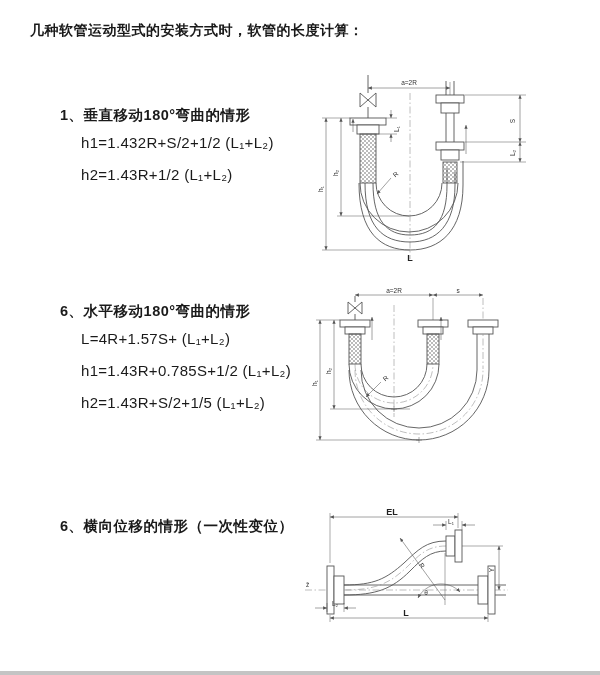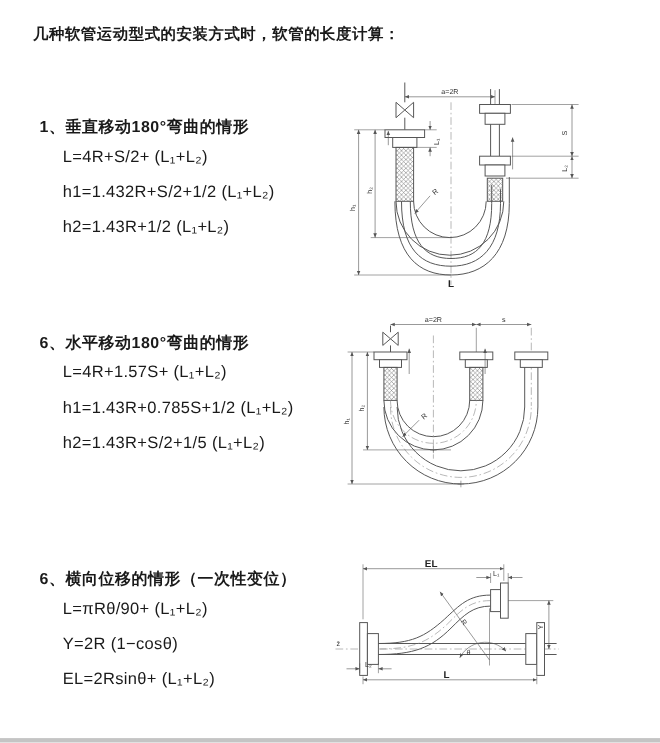--- a/index.html
+++ b/index.html
@@ -1,21 +1,21 @@
 <!DOCTYPE html>
 <html><head>
 <meta charset="utf-8">
 <style>
   html,body{margin:0;padding:0;}
   body{
     width:600px;height:675px;background:#ffffff;position:relative;overflow:hidden;
     font-family:"Liberation Sans","DejaVu Sans",sans-serif;color:#1a1a1a;
   }
   .page-title{position:absolute;left:30px;top:22px;font-size:14px;font-weight:bold;letter-spacing:.5px;}
-  .section{position:absolute;left:36px;}
+  .section{position:absolute;left:60px;}
   .sec-heading{font-size:14.5px;font-weight:bold;letter-spacing:.5px;margin:0 0 2px 0;}
   .formulas{margin:0;padding:0 0 0 21px;list-style:none;}
   .formulas li{font-size:15px;line-height:32px;letter-spacing:.3px;white-space:pre;}
   #sec1{top:106px;}
   #sec2{top:302px;}
   #sec3{top:517px;}
   .diagram{position:absolute;}
   #dia1{left:313px;top:73px;width:282px;height:192px;}
   #dia2{left:310px;top:285px;width:290px;height:175px;}
   #dia3{left:302px;top:505px;width:296px;height:142px;}
@@ -32,21 +32,20 @@
   .page-edge{position:absolute;left:0;right:0;bottom:0;height:4px;background:#c4c4c4;}
 </style>
 </head>
 <body>
 
 <div class="page-title">几种软管运动型式的安装方式时，软管的长度计算：</div>
 
 <div class="section" id="sec1">
   <div class="sec-heading">1、垂直移动180°弯曲的情形</div>
   <ul class="formulas">
-    <li>L=4R+S/2+ (L₁+L₂)</li>
     <li>h1=1.432R+S/2+1/2 (L₁+L₂)</li>
     <li>h2=1.43R+1/2 (L₁+L₂)</li>
   </ul>
 </div>
 
 <div class="diagram" id="dia1">
 <svg width="282" height="192" viewBox="0 0 282 192">
   <defs>
     <pattern id="hx1" width="4" height="4" patternUnits="userSpaceOnUse">
       <path d="M0,4 L4,0 M0,0 L4,4" stroke="#777" stroke-width="0.5"></path>
@@ -228,25 +227,20 @@
     <line class="ext" x1="81" y1="124" x2="87" y2="124"></line>
         <line class="ext" x1="84" y1="121" x2="84" y2="127"></line>
     <line class="ext" x1="106" y1="155" x2="112" y2="155"></line>
         <line class="ext" x1="109" y1="152" x2="109" y2="158"></line>
   </g>
 </svg>
 </div>
 
 <div class="section" id="sec3">
   <div class="sec-heading">6、横向位移的情形（一次性变位）</div>
-  <ul class="formulas">
-    <li>L=πRθ/90+ (L₁+L₂)</li>
-    <li>Y=2R (1−cosθ)</li>
-    <li>EL=2Rsinθ+ (L₁+L₂)</li>
-  </ul>
 </div>
 
 <div class="diagram" id="dia3">
 <svg width="296" height="142" viewBox="0 0 296 142">
   <defs>
     <marker id="ar3" viewBox="0 0 8 8" refX="7" refY="4" markerWidth="8" markerHeight="8" orient="auto-start-reverse">
       <path d="M0,1 L7,4 L0,7 z" fill="#555"></path>
     </marker>
   </defs>
 

